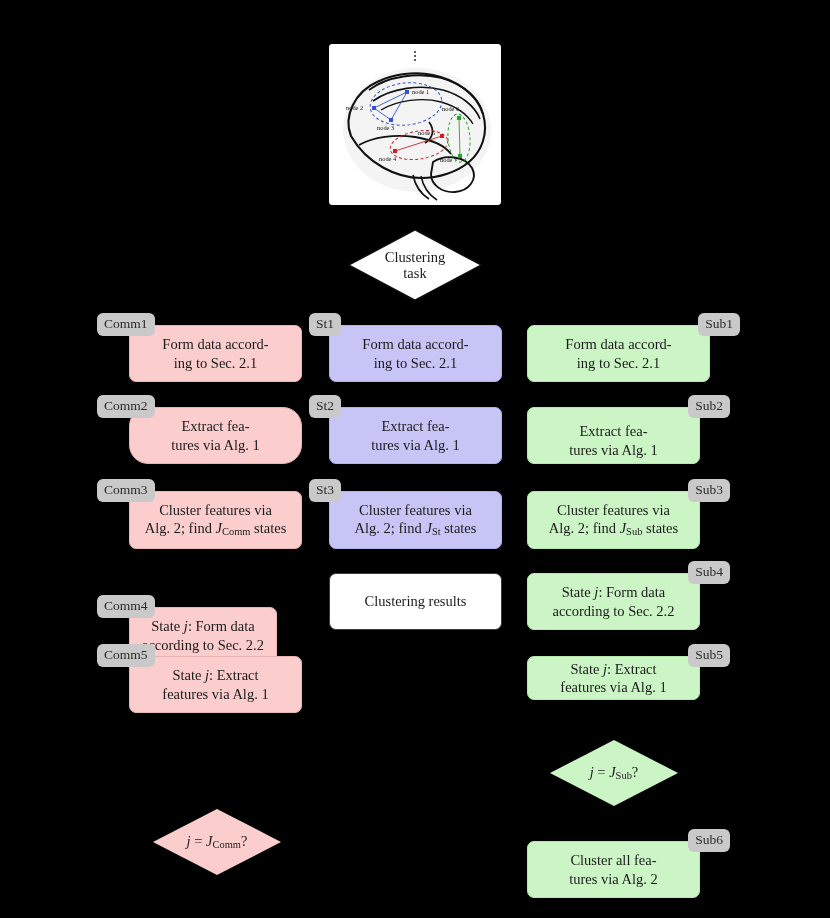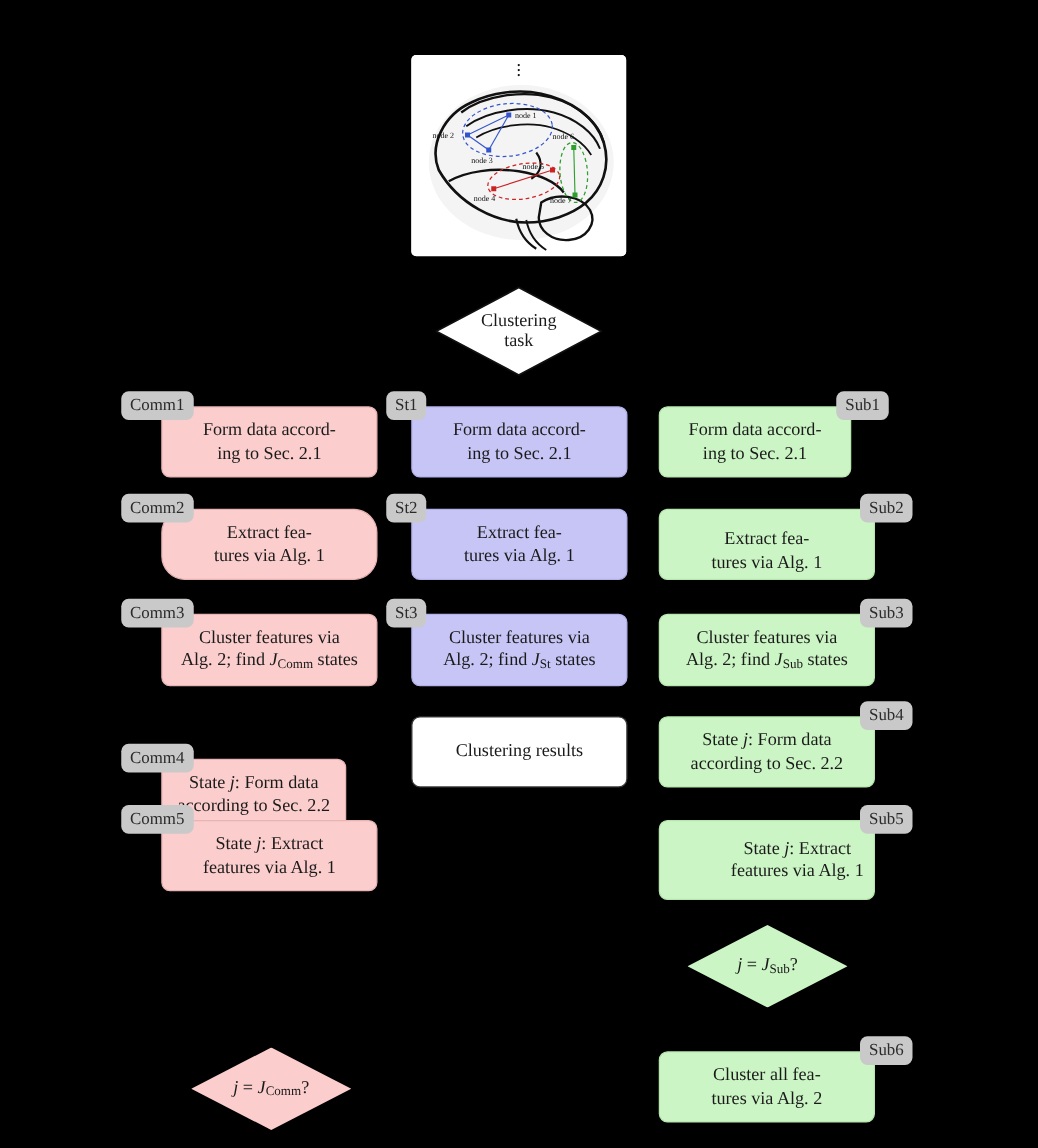--- a/index.html
+++ b/index.html
@@ -60,21 +60,21 @@
   #clustering-task-diamond {
     left: 348px;
     top: 229px;
     width: 134px;
     height: 72px;
   }
   #clustering-task-diamond .dlabel { font-size: 14.5px; }
 
   #comm-decision-diamond {
     left: 153px;
-    top: 838px;
+    top: 809px;
     width: 128px;
     height: 66px;
   }
   #sub-decision-diamond {
     left: 550px;
     top: 740px;
     width: 128px;
     height: 66px;
   }
 
@@ -268,21 +268,21 @@
       <span>Alg. 2; find</span>
       <span class="mi">J</span><span class="sub">St</span>
       <span>states</span>
     </span>
   </div>
 
   <div class="node white" style="left:329px; top:573px; width:173px; height:57px;">
     <span class="txt">Clustering results</span>
   </div>
 
-  <div class="node green" style="left:527px; top:325px; width:154px; height:57px;">
+  <div class="node green" style="left:527px; top:325px; width:183px; height:57px;">
     <span class="tag right">Sub1</span>
     <span class="txt">
       <span>Form data accord-</span><br><span>ing to Sec. 2.1</span>
     </span>
   </div>
 
   <div class="node green" style="left:527px; top:407px; width:173px; height:57px;align-items:flex-end;">
     <span class="tag right">Sub2</span>
     <span class="txt">
       <span>Extract fea-</span><br><span>tures via Alg. 1</span>
@@ -301,21 +301,21 @@
 
   <div class="node green" style="left:527px; top:573px; width:173px; height:57px;">
     <span class="tag right">Sub4</span>
     <span class="txt">
       <span>State</span>
       <span class="mi">j</span><span>:  Form data</span><br>
       <span>according to Sec. 2.2</span>
     </span>
   </div>
 
-  <div class="node green" style="left:527px; top:656px; width:173px; height:64px;justify-content:flex-end;">
+  <div class="node green" style="left:527px; top:656px; width:173px; height:44px;">
     <span class="tag right">Sub5</span>
     <span class="txt">
       <span>State</span>
       <span class="mi">j</span><span>:  Extract</span><br>
       <span>features via Alg. 1</span>
     </span>
   </div>
 
   <div class="diamond" id="sub-decision-diamond">
     <svg class="dshape" viewBox="0 0 128 66" preserveAspectRatio="none" xmlns="http://www.w3.org/2000/svg">

